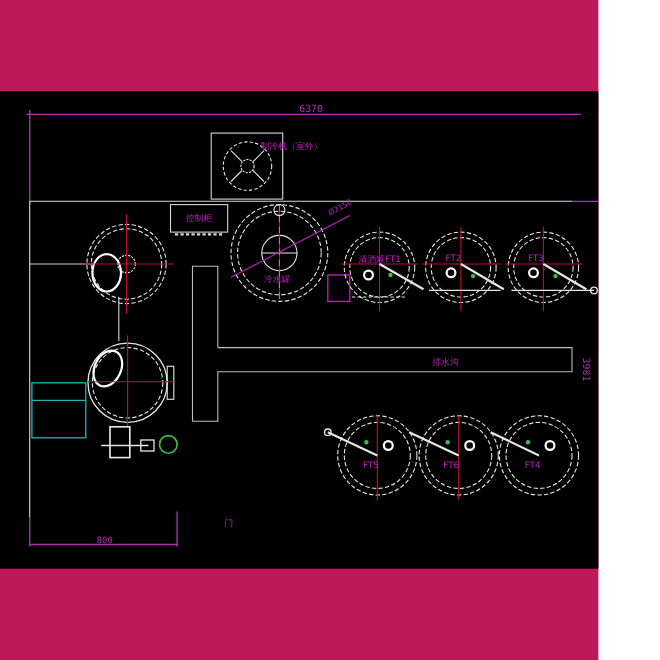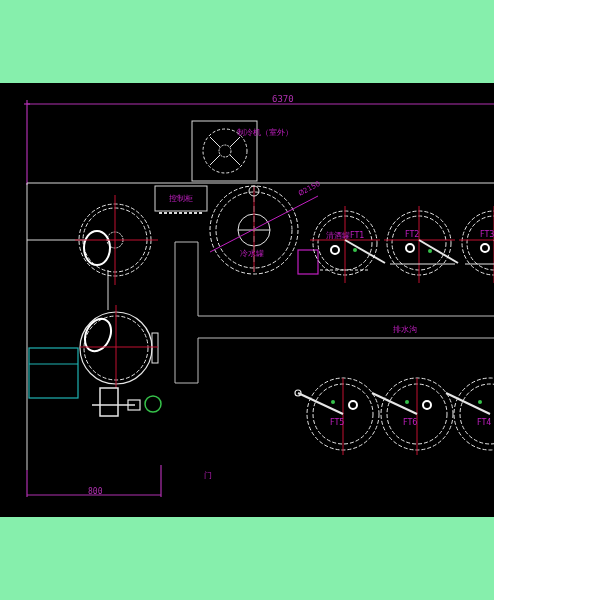--- a/index.html
+++ b/index.html
@@ -1,16 +1,16 @@
 <!DOCTYPE html>
 <html><head>
   <meta charset="utf-8">
   <style>
     html, body { margin: 0; padding: 0; background: #ffffff; }
-    .page { position: relative; width: 494px; height: 600px; background: #86efac; overflow: hidden; }
+    .page { position: relative; width: 544px; height: 600px; background: #be185d; overflow: hidden; }
     .canvas { position: absolute; left: 0; top: 83px; width: 600px; height: 434px; background: #000000; }
     svg { position: absolute; left: 0; top: 0; }
     .lbl { font-family: "DejaVu Sans", sans-serif; fill: #c21fc2; }
     .dim { font-family: "DejaVu Sans Mono", monospace; fill: #b030b0; }
   </style>
 </head>
 <body>
 
 <div class="page">
   <div class="canvas"></div>

